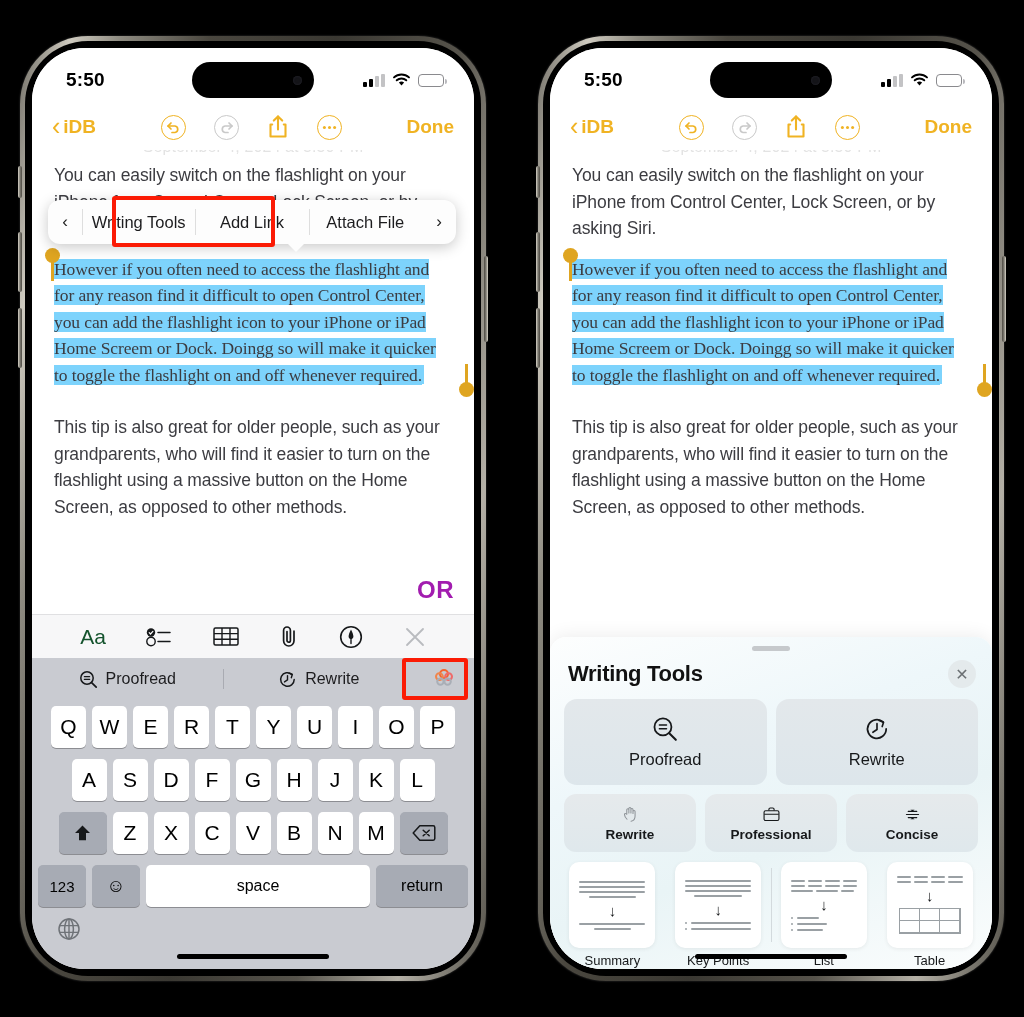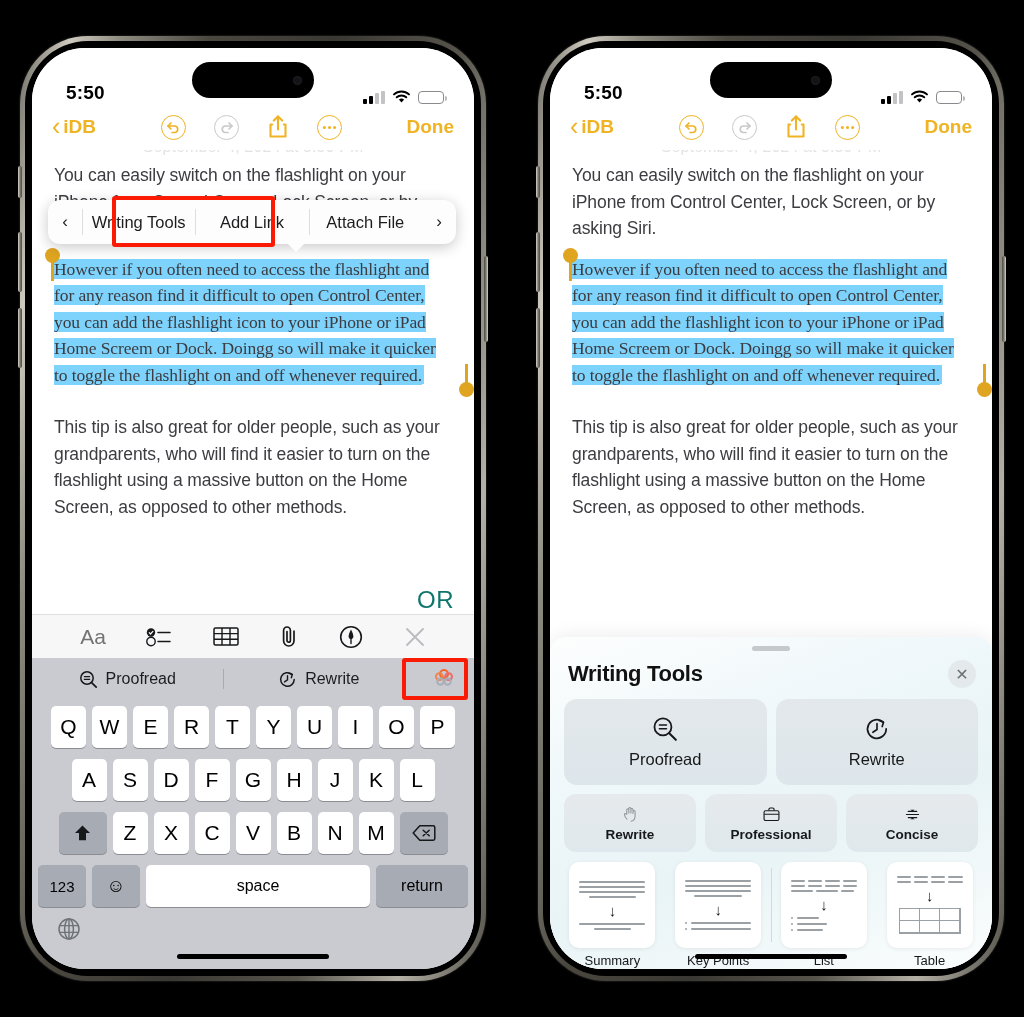--- a/index.html
+++ b/index.html
@@ -35,21 +35,21 @@
   .phone.right .btn-side { left: -2px; width: 4px; }
   .b-silent { top: 130px; height: 32px; }
   .b-up     { top: 196px; height: 60px; }
   .b-dn     { top: 272px; height: 60px; }
   .b-pwr    { right: -2px; left: auto !important; top: 220px; height: 86px;
               background: linear-gradient(270deg,#d8d4c9,#7e7b72,#4d4a43); }
 
   
   .statusbar {
     position: relative; height: 56px; flex: 0 0 56px;
-    display: flex; align-items: flex-end; justify-content: space-between;
+    display: flex; align-items: center; justify-content: space-between;
     padding: 8px 30px 0 34px; background: #fff;
   }
   .clock { font-size: 19px; font-weight: 700; letter-spacing: .2px; color: #000; }
   .island {
     position: absolute; left: 50%; transform: translateX(-50%); top: 14px;
     width: 122px; height: 36px; border-radius: 20px; background: #000;
     display: flex; align-items: center; justify-content: flex-end; padding-right: 12px;
   }
   .island .cam { width: 9px; height: 9px; border-radius: 50%; background: #141418;
                  box-shadow: inset 0 0 2px #2a2a33; }
@@ -150,22 +150,22 @@
   .key.emoji{ width: 48px; background:#a7abb4; font-size:19px; }
   .key.space{ flex:1; background:#fff; font-size:16px; }
   .key.ret  { width: 92px; background:#a7abb4; font-size:16px; }
   .krow.r4 { gap:6px; padding: 0 3px; margin-bottom: 4px; }
   .kbd-bottom { height: 58px; display:flex; align-items:flex-start; padding: 6px 0 0 22px; }
   .globe { width: 24px; height:24px; }
   .home-ind { position:absolute; bottom:10px; left:50%; transform:translateX(-50%);
               width: 152px; height: 5px; background:#000; border-radius:3px; }
 
   
-  .or-badge { position:absolute; right: 20px; bottom: 0; font-size: 24px;
-              font-weight: 400; color:#0f766e; letter-spacing:.5px; }
+  .or-badge { position:absolute; right: 20px; bottom: 10px; font-size: 24px;
+              font-weight: 700; color:#a21caf; letter-spacing:.5px; }
 
   
   .sheet {
     position:absolute; left:0; right:0; bottom:0; height: 332px;
     background: linear-gradient(160deg,#fdfefe 0%, #eef7fa 35%, #e9f4f6 60%, #fbfdfd 100%);
     border-radius: 16px 16px 50px 50px; box-shadow: 0 -2px 18px rgba(0,0,0,.07);
     padding: 0 14px;
   }
   .grabber { width: 38px; height: 5px; border-radius:3px; background:#c6c9cc;
              margin: 9px auto 0; }
@@ -305,21 +305,21 @@
             </div>
           <div class="ctx-arrowbtn">›</div>
           <div class="ctx-tail"></div>
         </div>
         <div class="redbox rb-writing"></div>
 
         <div class="or-badge">OR</div>
       </div>
 
       <div class="fmtbar">
-        <span style="font-size:21px;color:#737373;">Aa</span>
+        <span style="font-size:21px;color:#14532d;">Aa</span>
         <svg width="26" height="20" viewBox="0 0 26 20">
             <circle cx="5" cy="5.5" r="4.2" fill="#16181a"></circle>
             <path d="M3.2 5.6l1.3 1.4 2.4-2.6" stroke="#fff" stroke-width="1.2" fill="none" stroke-linecap="round"></path>
             <circle cx="5" cy="14.5" r="4.2" stroke="#16181a" stroke-width="1.4" fill="none"></circle>
             <path d="M12 5.5h12M12 14.5h12" stroke="#16181a" stroke-width="1.5" stroke-linecap="round"></path>
           </svg>
         <svg width="26" height="21" viewBox="0 0 26 21">
             <rect x="1" y="2" width="24" height="17" rx="1.5" stroke="#16181a" stroke-width="1.5" fill="none"></rect>
             <path d="M1 7.6h24M1 13.3h24M9 2v17M17 2v17" stroke="#16181a" stroke-width="1.4"></path>
           </svg>

